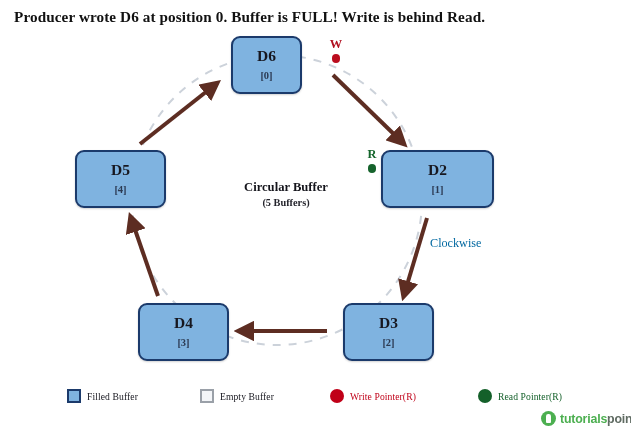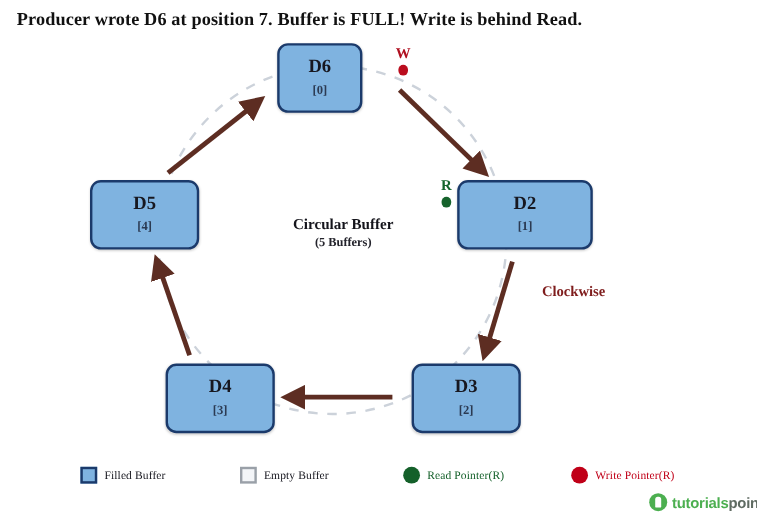--- a/index.html
+++ b/index.html
@@ -120,24 +120,23 @@
   #ptr-read { left: 362px; top: 148px; width: 20px; }
   #ptr-read .ptr-letter { color: #14652c; }
   #ptr-read .ptr-dot { background: #16632c; }
 
   
   .flow-note {
     position: absolute;
     left: 430px;
     top: 236px;
     width: 96px;
-    text-align: center;
     font-size: 12.2px;
-    font-weight: bold;
-    color: #7f1d1d;
+    font-weight: normal;
+    color: #0369a1;
     line-height: 1.28;
   }
   .flow-note .fl2 { display: block; }
 
   
   .legend {
     position: absolute;
     left: 67px;
     top: 386px;
     height: 20px;
@@ -208,21 +207,21 @@
     letter-spacing: -0.2px;
   }
   .brand-text .b1 { color: #4caf50; }
   .brand-text .b2 { color: #5f6b62; }
 </style>
 </head>
 <body>
 
 <div id="stage">
 
-  <div class="title">Producer wrote D6 at position 7. Buffer is FULL! Write is behind Read.</div>
+  <div class="title">Producer wrote D6 at position 0. Buffer is FULL! Write is behind Read.</div>
 
   <svg id="diagram-svg" viewBox="0 0 631 436">
     <defs>
       <marker id="arrowhead" markerWidth="5.2" markerHeight="5.2" refX="3.6" refY="2.6" orient="auto">
         <polygon points="0,0 5.2,2.6 0,5.2" fill="#5d2d22"></polygon>
       </marker>
     </defs>
 
     <circle cx="277" cy="200" r="145" fill="none" stroke="#ccd2da" stroke-width="2" stroke-dasharray="8 8"></circle>
 
@@ -274,27 +273,27 @@
 
   <div class="legend">
     <div class="legend-item" id="lg-filled">
       <span class="sw-square sw-filled"></span>
       <span class="lg-text">Filled Buffer</span>
     </div>
     <div class="legend-item" id="lg-empty">
       <span class="sw-square sw-empty"></span>
       <span class="lg-text">Empty Buffer</span>
     </div>
+    <div class="legend-item" id="lg-write">
+      <span class="sw-circle sw-write"></span>
+      <span class="lg-text">Write Pointer(R)</span>
+    </div>
     <div class="legend-item" id="lg-read">
       <span class="sw-circle sw-read"></span>
       <span class="lg-text">Read Pointer(R)</span>
-    </div>
-    <div class="legend-item" id="lg-write">
-      <span class="sw-circle sw-write"></span>
-      <span class="lg-text">Write Pointer(R)</span>
     </div>
   </div>
 
   <div class="brand">
     <span class="brand-mark"></span>
     <span class="brand-text">
       <span class="b1">tutorials</span><span class="b2">point</span>
     </span>
   </div>
 

